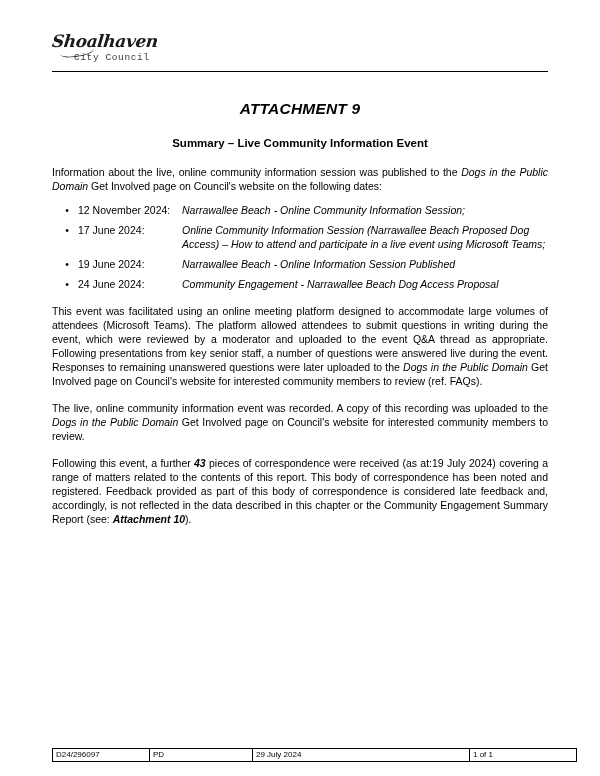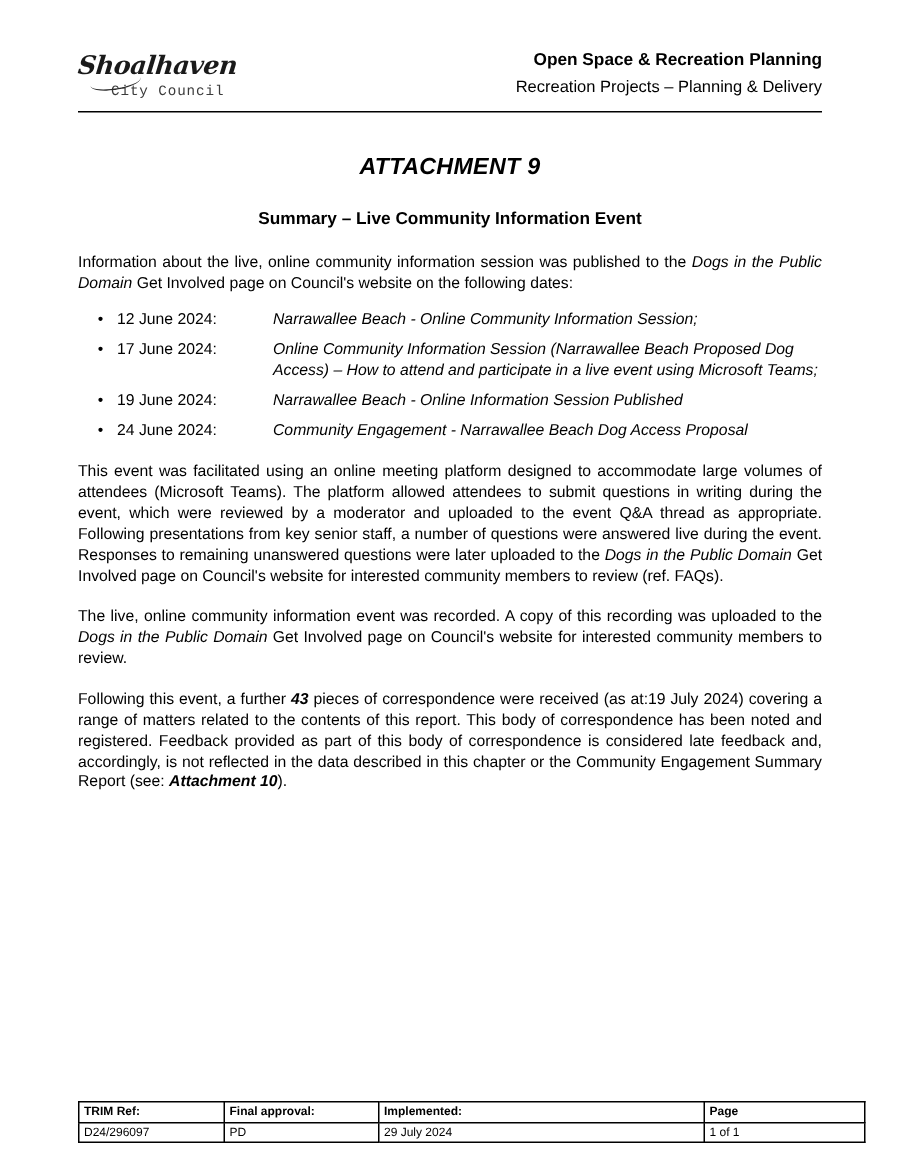--- a/index.html
+++ b/index.html
@@ -171,35 +171,31 @@
 <body>
 
 <div class="page">
 
   <div class="header">
     <div class="logo">
       <span class="logo-script">Shoalhaven</span>
       <div class="logo-swoosh"></div>
       <div class="logo-sub">City Council</div>
     </div>
-    <div class="header-right">
-      <div class="header-title">Open Space &amp; Recreation Planning</div>
-      <div class="header-sub">Recreation Projects – Planning &amp; Delivery</div>
-    </div>
   </div>
 
   <div class="doc-title">ATTACHMENT 9</div>
   <div class="section-heading">Summary – Live Community Information Event</div>
 
   <p class="para first"><span>Information about the live, online community information session was published to the </span><em>Dogs in the Public Domain</em><span> Get Involved page on Council's website on the following dates:</span></p>
 
   <ul class="date-list">
     <li class="date-item">
       <span class="bullet">•</span>
-      <span class="date-col">12 June 2024:</span>
+      <span class="date-col">12 November 2024:</span>
       <span class="desc-col">Narrawallee Beach - Online Community Information Session;</span>
     </li>
     <li class="date-item">
       <span class="bullet">•</span>
       <span class="date-col">17 June 2024:</span>
       <span class="desc-col">Online Community Information Session (Narrawallee Beach Proposed Dog Access) – How to attend and participate in a live event using Microsoft Teams;</span>
     </li>
     <li class="date-item">
       <span class="bullet">•</span>
       <span class="date-col">19 June 2024:</span>
@@ -213,26 +209,20 @@
   </ul>
 
   <p class="para"><span>This event was facilitated using an online meeting platform designed to accommodate large volumes of attendees (Microsoft Teams). The platform allowed attendees to submit questions in writing during the event, which were reviewed by a moderator and uploaded to the event Q&amp;A thread as appropriate. Following presentations from key senior staff, a number of questions were answered live during the event. Responses to remaining unanswered questions were later uploaded to the </span><em>Dogs in the Public Domain</em><span> Get Involved page on Council's website for interested community members to review (ref. FAQs).</span></p>
 
   <p class="para"><span>The live, online community information event was recorded. A copy of this recording was uploaded to the </span><em>Dogs in the Public Domain</em><span> Get Involved page on Council's website for interested community members to review.</span></p>
 
   <p class="para"><span>Following this event, a further </span><strong>43</strong><span> pieces of correspondence were received (as at:19 July 2024) covering a range of matters related to the contents of this report. This body of correspondence has been noted and registered. Feedback provided as part of this body of correspondence is considered late feedback and, accordingly, is not reflected in the data described in this chapter or the Community Engagement Summary Report (see: </span><strong>Attachment 10</strong><span>).</span></p>
 
   <table class="footer-table">
     <tbody>
-        <tr class="head">
-      <td class="col1">TRIM Ref:</td>
-      <td class="col2">Final approval:</td>
-      <td class="col3">Implemented:</td>
-      <td class="col4">Page</td>
-    </tr>
     <tr>
       <td class="col1">D24/296097</td>
       <td class="col2">PD</td>
       <td class="col3">29 July 2024</td>
       <td class="col4">1 of 1</td>
     </tr>
   </tbody>
     </table>
 
 </div>

